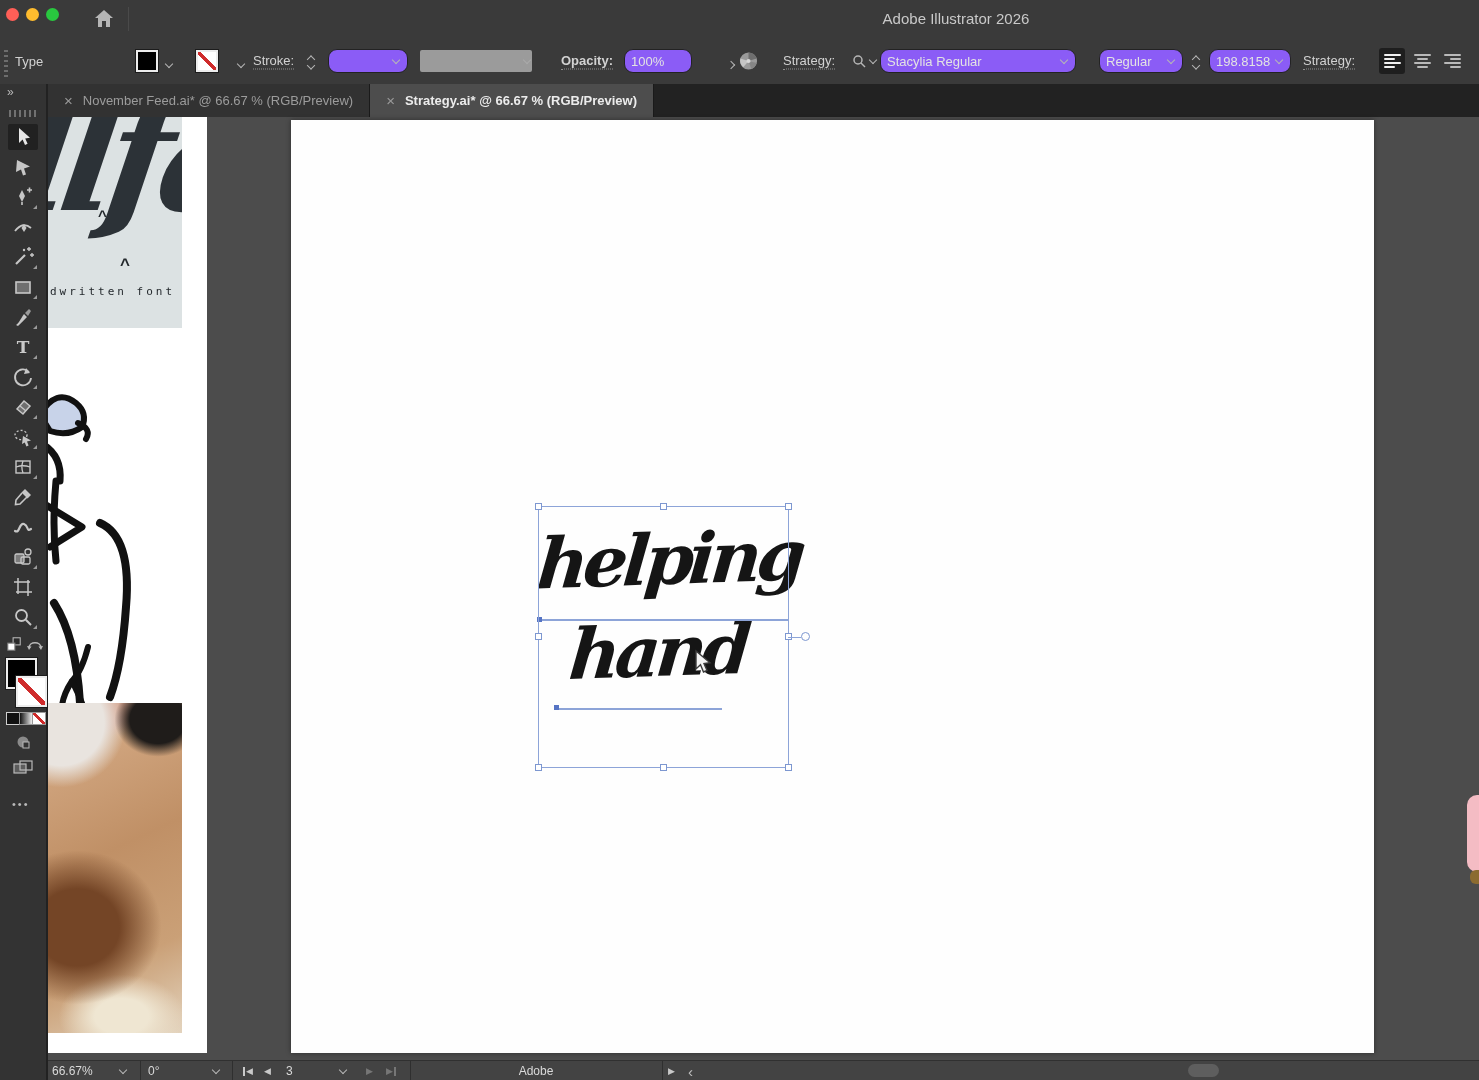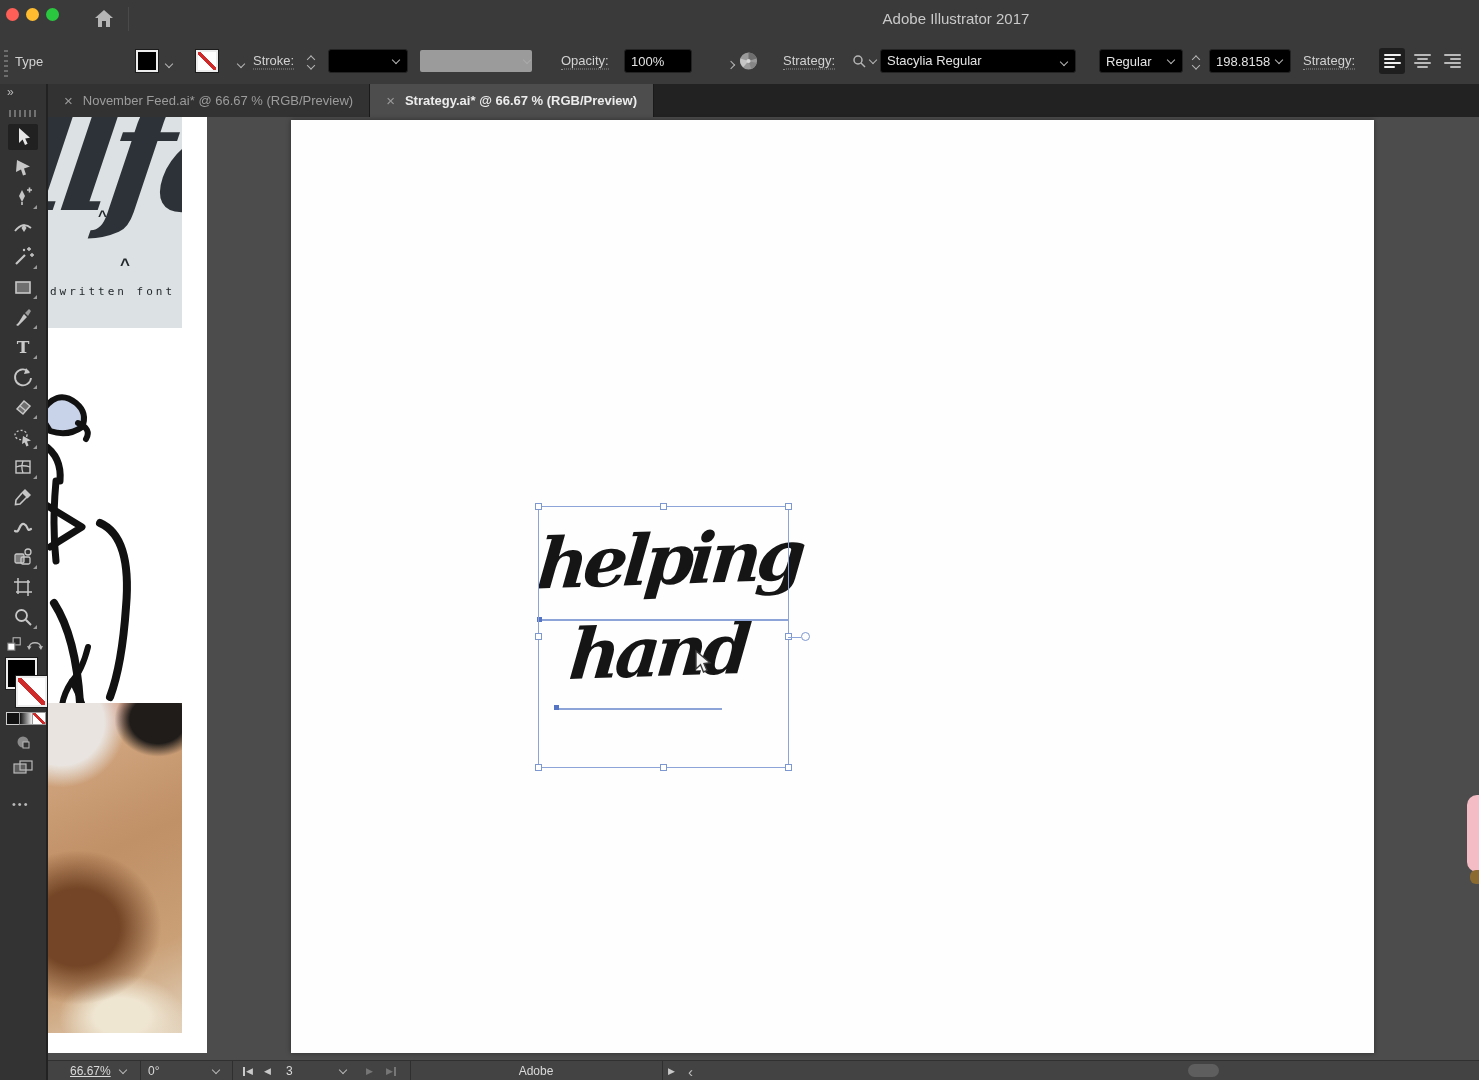--- a/index.html
+++ b/index.html
@@ -9,21 +9,21 @@
   
   .titlebar{position:absolute;left:0;top:0;width:1479px;height:38px;background:#3a3a3a;border-bottom:1px solid #2b2b2b;}
   .tl{position:absolute;top:8px;width:13px;height:13px;border-radius:50%;}
   .title-text{position:absolute;top:10px;left:956px;transform:translateX(-50%);color:#c9c9c9;font-size:15px;}
   .tb-sep{position:absolute;left:128px;top:7px;width:1px;height:24px;background:#4a4a4a;}
   
   .controlbar{position:absolute;left:0;top:38px;width:1479px;height:46px;background:#3a3a3a;border-bottom:1px solid #252525;}
   .cb{position:absolute;top:50%;transform:translateY(-50%);}
   .cb-label{color:#d2d2d2;font-size:13px;}
   .cb-underlined{border-bottom:1px dotted #909090;padding-bottom:1px;}
-  .field{background:#000000;border:1px solid #232323;border-radius:3px;height:24px;display:flex;align-items:center;color:#e3e3e3;font-size:13px;box-sizing:border-box;padding:4px 6px;}
+  .field{background:#8b5cf6;border:1px solid #232323;border-radius:9px;height:24px;display:flex;align-items:center;color:#e3e3e3;font-size:13px;box-sizing:border-box;padding:4px 6px;}
   .field .chev{margin-left:auto;}
   .chev{width:10px;height:10px;position:relative;display:inline-block;flex:0 0 auto;}
   .chev::before{content:"";position:absolute;left:2px;top:1px;width:5px;height:5px;border-right:1.5px solid #b6b6b6;border-bottom:1.5px solid #b6b6b6;transform:rotate(45deg);}
   .chev-r::before{transform:rotate(-45deg);top:2px;left:0;}
   .stepper{display:flex;flex-direction:column;gap:1px;align-items:center;}
   .stepper .chev{height:7px;}
   .stepper .up::before{transform:rotate(-135deg);top:3px;}
   .swatch{width:22px;height:22px;box-sizing:border-box;border:2px solid #ededed;outline:1px solid #1c1c1c;}
   .swatch-fill{background:#000;}
   .swatch-none{background:linear-gradient(45deg,#fff 43%,#cf2b2b 43% 57%,#fff 57%);}
@@ -101,21 +101,21 @@
 <div class="screen">
 
   <div class="titlebar">
     <span class="tl" style="left:6px;background:#ff5f57;"></span>
     <span class="tl" style="left:26px;background:#febc2e;"></span>
     <span class="tl" style="left:46px;background:#29c83f;"></span>
     <svg width="24" height="24" style="position:absolute;left:92px;top:7px;" viewBox="0 0 24 24">
       <path d="M12 3 L21 11 H18 V20 H14 V14 H10 V20 H6 V11 H3 Z" fill="#b5b5b5"></path>
     </svg>
     <span class="tb-sep"></span>
-    <span class="title-text">Adobe Illustrator 2017</span>
+    <span class="title-text">Adobe Illustrator 2026</span>
   </div>
 
   <div class="controlbar">
     <span class="grip-v" style="top:12px;"></span>
     <span class="cb cb-label" style="left:15px;">Type</span>
 
     <span class="cb swatch swatch-fill" style="left:136px;"></span>
     <span class="cb chev" style="left:164px;"></span>
     <span class="cb swatch swatch-none" style="left:196px;"></span>
     <span class="cb chev" style="left:222px;"></span>
@@ -126,41 +126,41 @@
       <span class="chev"></span>
     </span>
     <span class="cb field" style="left:328px;width:80px;">
         <span class="chev"></span>
       </span>
 
     <span class="cb" style="left:420px;width:112px;height:22px;background:#9b9b9b;border-radius:2px;display:flex;align-items:center;">
       <span class="chev" style="margin-left:auto;opacity:.55;"></span>
     </span>
 
-    <span class="cb cb-label cb-underlined" style="left:561px;">Opacity:</span>
+    <span class="cb cb-label cb-underlined" style="left:561px;font-weight:bold;">Opacity:</span>
     <span class="cb field" style="left:624px;width:68px;">100%</span>
     <span class="cb chev chev-r" style="left:699px;"></span>
 
     <svg class="cb" style="left:738px;" width="21" height="21" viewBox="0 0 22 22">
       <circle cx="11" cy="11" r="9" fill="#9a9a9a"></circle>
       <path d="M11 2 A9 9 0 0 1 19.5 8.5 L11 11 Z" fill="#6e6e6e"></path>
       <path d="M2.5 8.5 A9 9 0 0 0 5.5 17.5 L11 11 Z" fill="#c6c6c6"></path>
       <path d="M14 19.4 A9 9 0 0 0 19.5 13 L11 11 Z" fill="#858585"></path>
       <circle cx="11" cy="11" r="2.2" fill="#d9d9d9"></circle>
     </svg>
 
     <span class="cb cb-label cb-underlined" style="left:783px;">Strategy:</span>
     <span class="cb" style="left:852px;display:flex;align-items:center;gap:2px;">
       <svg width="14" height="14" viewBox="0 0 14 14">
         <circle cx="6" cy="6" r="4" fill="none" stroke="#b6b6b6" stroke-width="1.5"></circle>
         <line x1="9" y1="9" x2="13" y2="13" stroke="#b6b6b6" stroke-width="1.5"></line>
       </svg>
       <span class="chev"></span>
     </span>
-    <span class="cb field" style="left:880px;width:196px;align-items:flex-end;">
+    <span class="cb field" style="left:880px;width:196px;">
       <span>Stacylia Regular</span>
       <span class="chev"></span>
     </span>
     <span class="cb field" style="left:1099px;width:84px;">
       <span>Regular</span>
       <span class="chev"></span>
     </span>
     <span class="cb stepper" style="left:1191px;">
       <span class="chev up"></span>
       <span class="chev"></span>
@@ -387,21 +387,21 @@
       </svg>
       <svg width="20" height="15" style="position:absolute;left:13px;top:676px;" viewBox="0 0 20 15">
         <rect x="1" y="4" width="12" height="9" fill="#5c5c5c" stroke="#b9b9b9" stroke-width="1.2"></rect>
         <rect x="7" y="1" width="12" height="9" fill="none" stroke="#b9b9b9" stroke-width="1.2"></rect>
       </svg>
       <span class="dots" style="position:absolute;left:12px;top:714px;">•••</span>
     </div>
   </div>
 
   <div class="statusbar">
-    <span class="sb" style="left:22px;text-decoration:underline;">66.67%</span>
+    <span class="sb" style="left:4px;">66.67%</span>
     <span class="sb chev" style="left:70px;top:5px;"></span>
     <span class="sb-sep" style="left:92px;"></span>
     <span class="sb" style="left:100px;">0°</span>
     <span class="sb chev" style="left:163px;top:5px;"></span>
     <span class="sb-sep" style="left:184px;"></span>
     <span class="sb" style="left:195px;">
         <span class="nav-bar"></span>
         <span class="nav-glyph">◀</span>
       </span>
     <span class="sb nav-glyph" style="left:216px;">◀</span>

